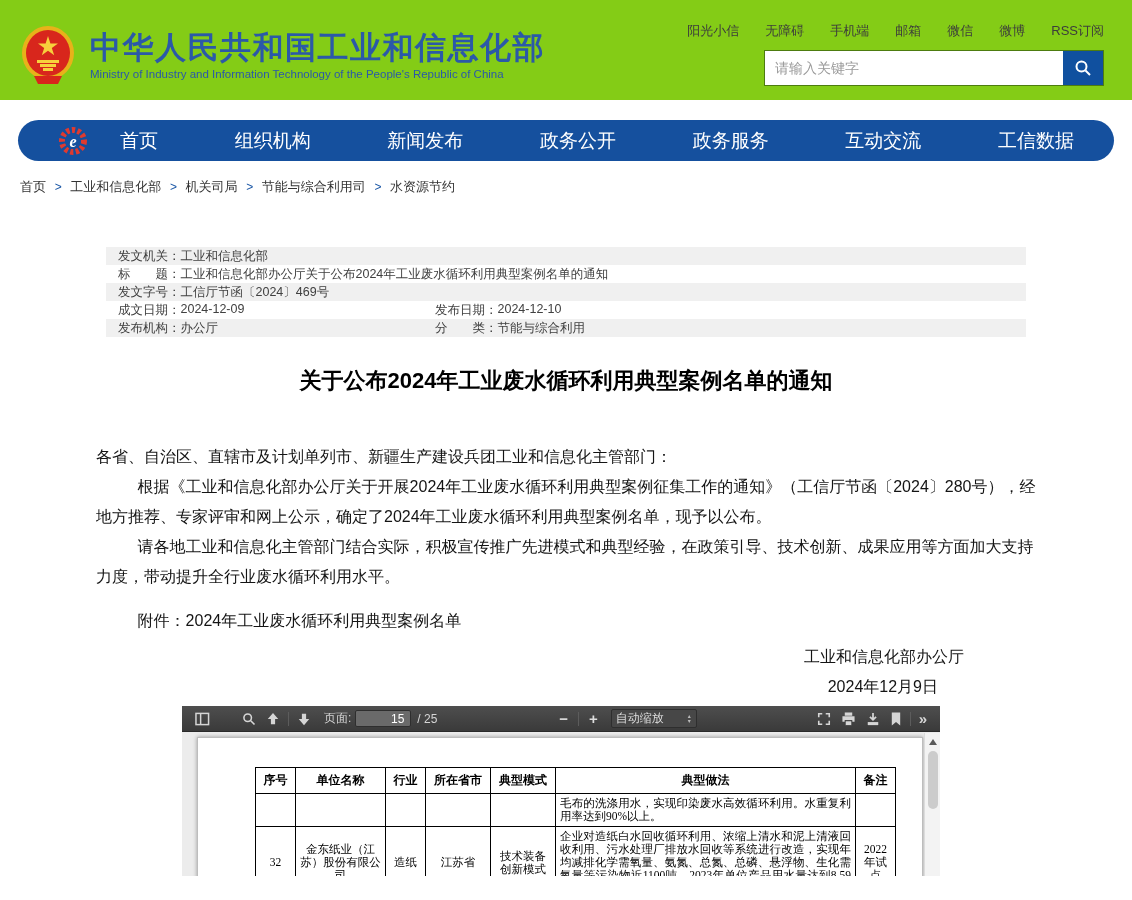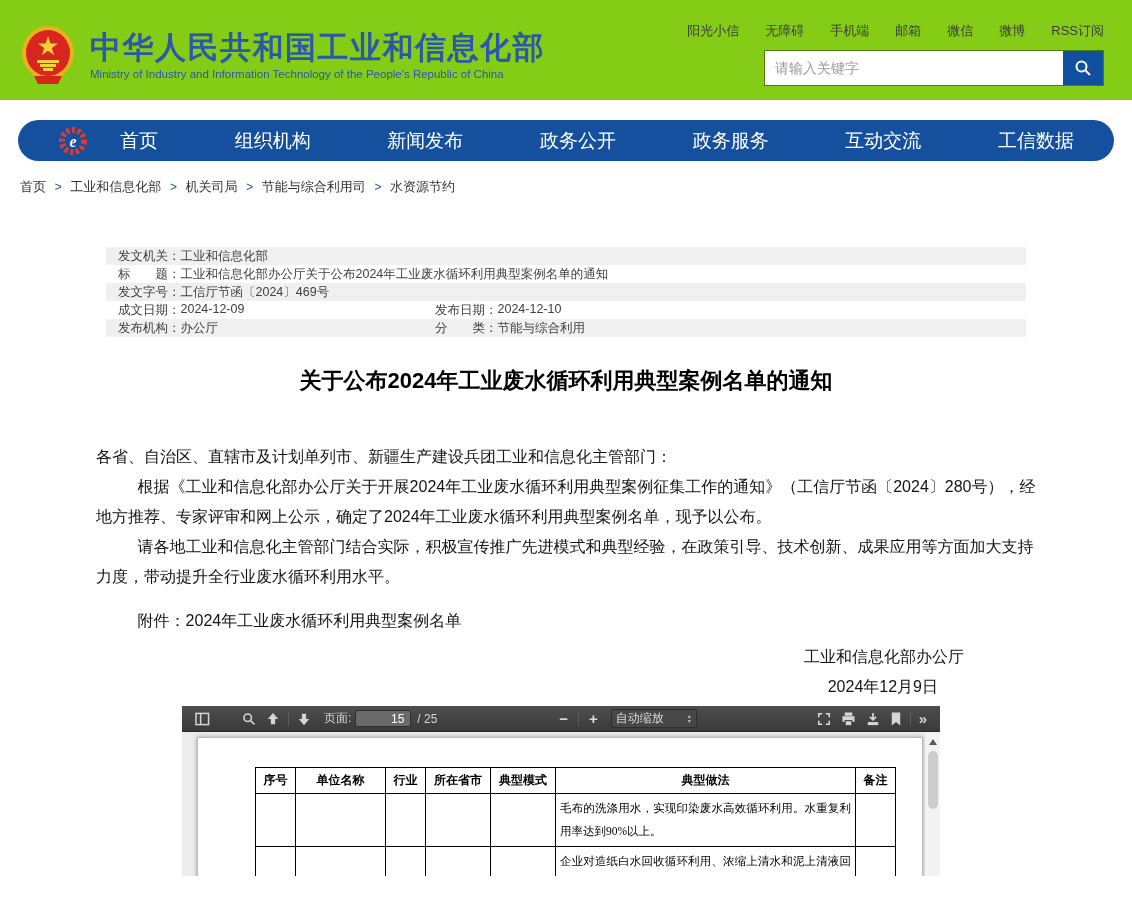--- a/index.html
+++ b/index.html
@@ -72,21 +72,21 @@
     box-shadow:0 0 4px rgba(0,0,0,0.35); border:1px solid #bdbdbd; }
   .pdf-scrollbar { position:absolute; top:0; right:0; width:16px; bottom:0; background:#f3f3f3; border-left:1px solid #dcdcdc; }
   .sb-up { width:0; height:0; border-left:4px solid transparent; border-right:4px solid transparent;
     border-bottom:6px solid #5a5a5a; margin:6px auto 0 auto; }
   .sb-thumb { width:10px; height:58px; background:#cccccc; border-radius:5px; margin:6px auto 0 auto; }
   
   .doc-table { border-collapse:collapse; margin:29px 0 0 57px; width:640px; table-layout:fixed;
     font-family:"Liberation Serif","DejaVu Serif",serif; font-size:11.5px; color:#000; }
   .doc-table th, .doc-table td { border:1px solid #000; padding:3px 4px; vertical-align:middle; }
   .doc-table th { font-weight:bold; text-align:center; height:26px; font-size:12px; }
-  .doc-table td { text-align:center; line-height:23px; }
+  .doc-table td { text-align:center; line-height:13px; }
   .doc-table td.practice { text-align:left; text-align:justify; }
   .icon-svg { display:block; }
 </style>
 </head>
 <body>
 
 <div class="masthead">
   <div class="brand">
     <svg class="emblem" viewBox="0 0 56 62">
       <ellipse cx="28" cy="29" rx="26" ry="27" fill="#e8b21a"></ellipse>

